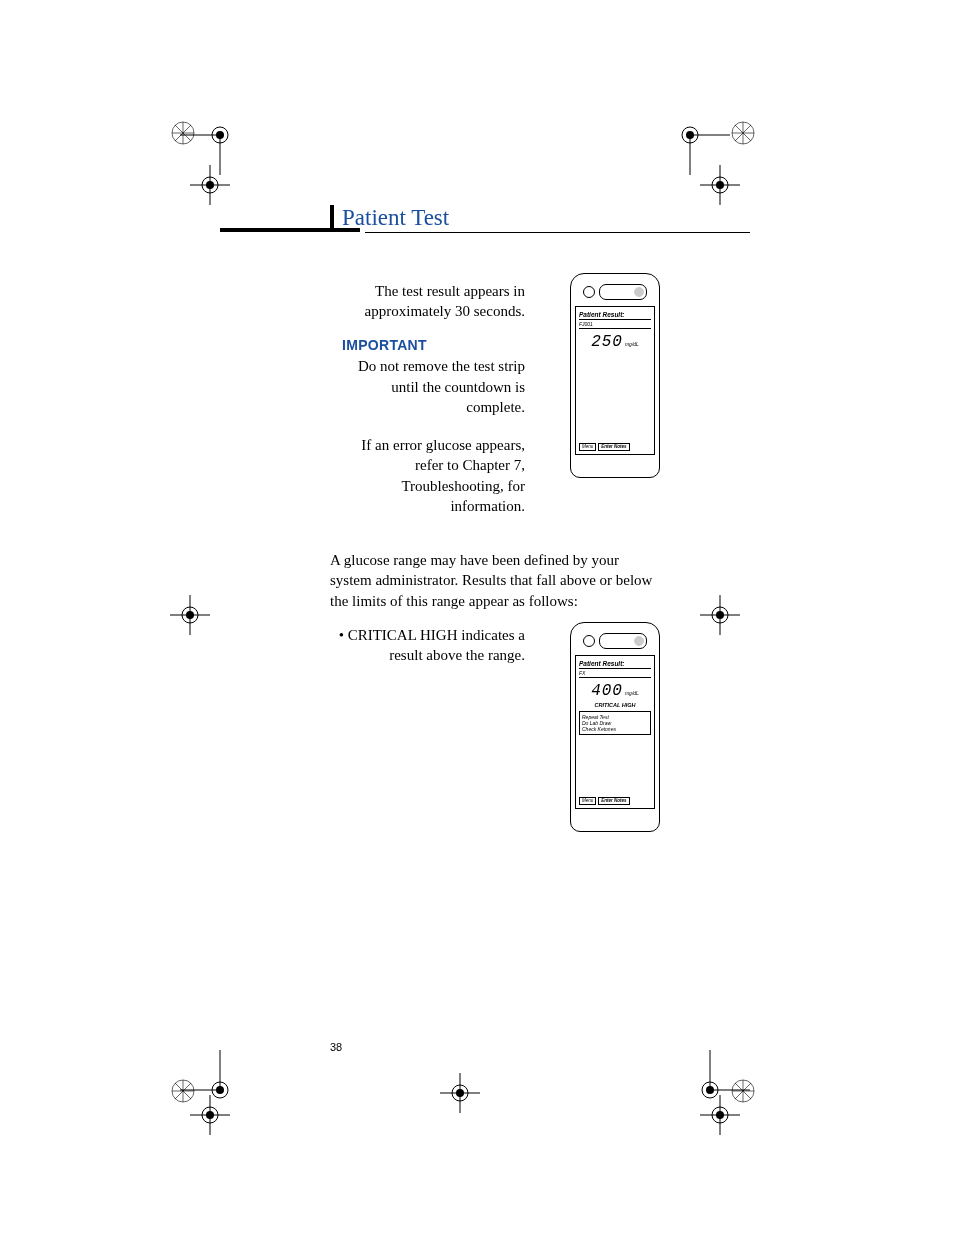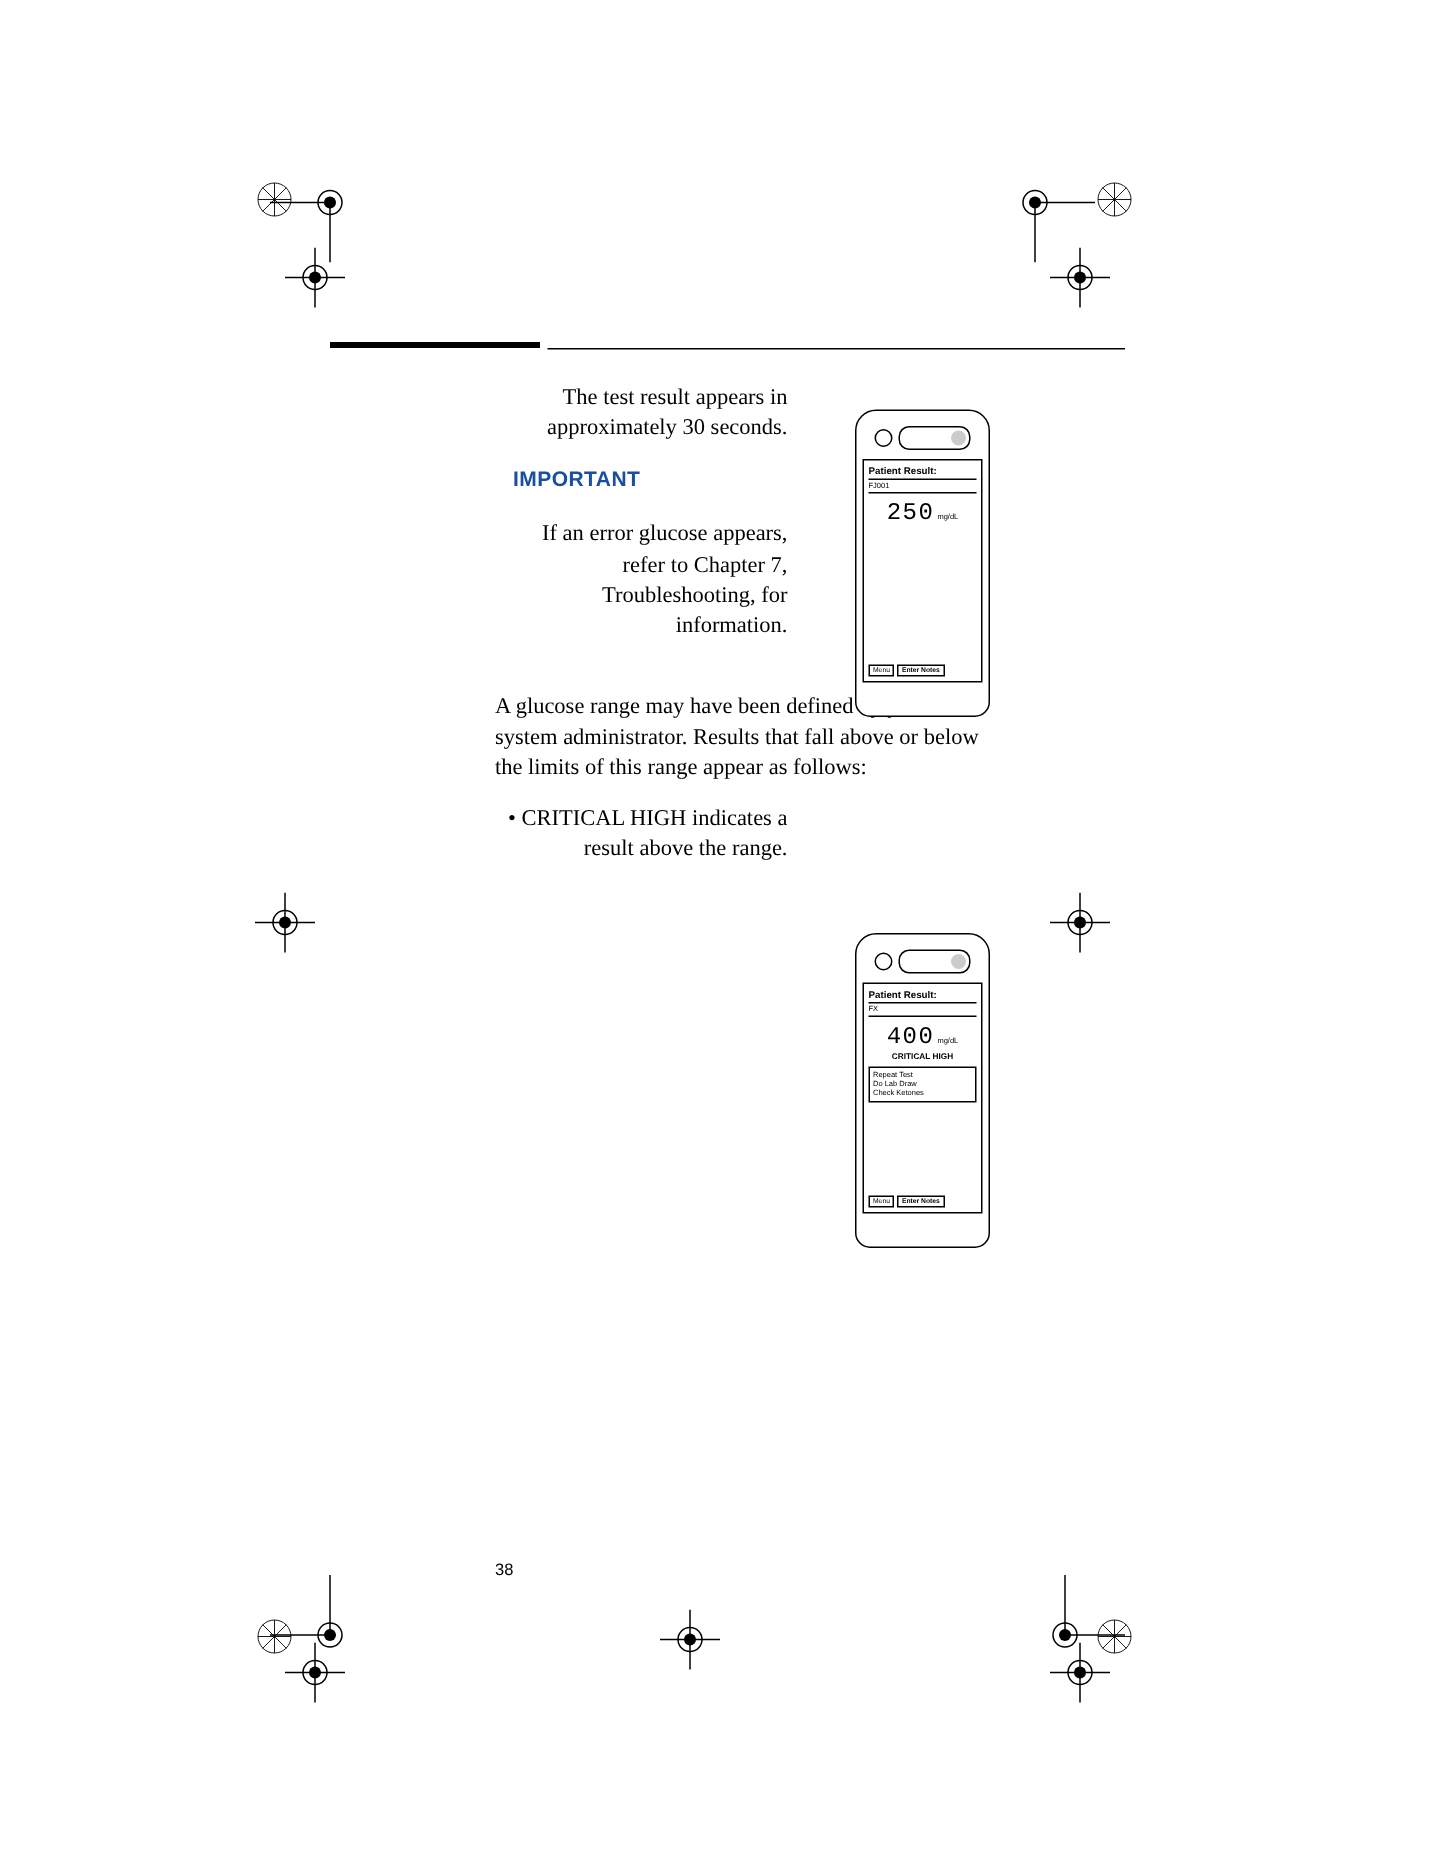--- a/index.html
+++ b/index.html
@@ -112,20 +112,21 @@
   .device {
     position:absolute;
     width: 90px;
     border: 1.2px solid #000;
     border-radius: 14px 14px 10px 10px;
     padding: 10px 4px 4px 4px;
     font-family: Arial, Helvetica, sans-serif;
     color:#000;
     background:#fff;
     box-sizing:border-box;
+    font-style:italic;
   }
   .device .top-slot {
     display:flex;
     align-items:center;
     justify-content:center;
     gap:4px;
     margin-bottom:6px;
   }
   .device .led {
     width:10px; height:10px;
@@ -343,25 +344,30 @@
         <line x1="10" y1="40" x2="10" y2="0" stroke="#000"></line>
         <circle cx="10" cy="40" r="8" fill="none" stroke="#000"></circle>
         <circle cx="10" cy="40" r="4" fill="#000"></circle>
       </svg>
     </div>
 
   <div class="rule-top"></div>
   <div class="hr-under"></div>
 
   <div class="content">
+    <div class="heading-line">
+      <div class="hdr-bar"></div>
+      <span class="section-title">Patient Test</span>
+    </div>
 
     <div class="body-text">
       <div class="para col-narrow">The test result appears in approximately 30 seconds.</div>
 
       <div class="imp-label">IMPORTANT</div>
+      <div class="para col-narrow">Do not remove the test strip until the countdown is complete.</div>
 
       <div class="para col-narrow" style="margin-top:18px;">If an error glucose appears, refer to Chapter 7, Troubleshooting, for information.</div>
 
       <div class="para" style="margin-top:34px; width:330px;">A glucose range may have been defined by your system administrator. Results that fall above or below the limits of this range appear as follows:</div>
 
       <div class="bullet-row col-narrow">
         <div class="bullet-dot">•</div>
         <div class="bullet-body">
           <span>CRITICAL HIGH</span>
           <span>indicates a result above the range.</span>

